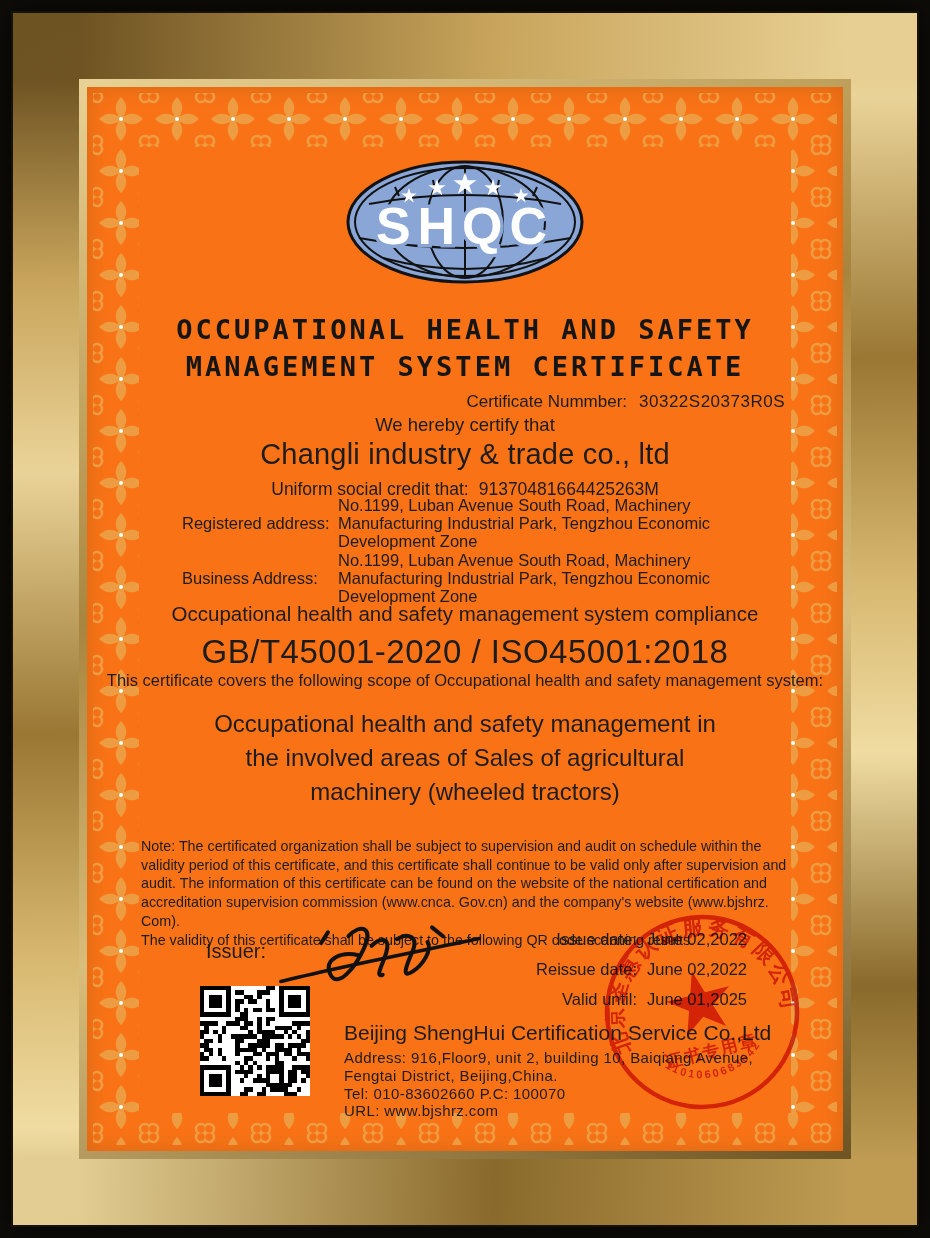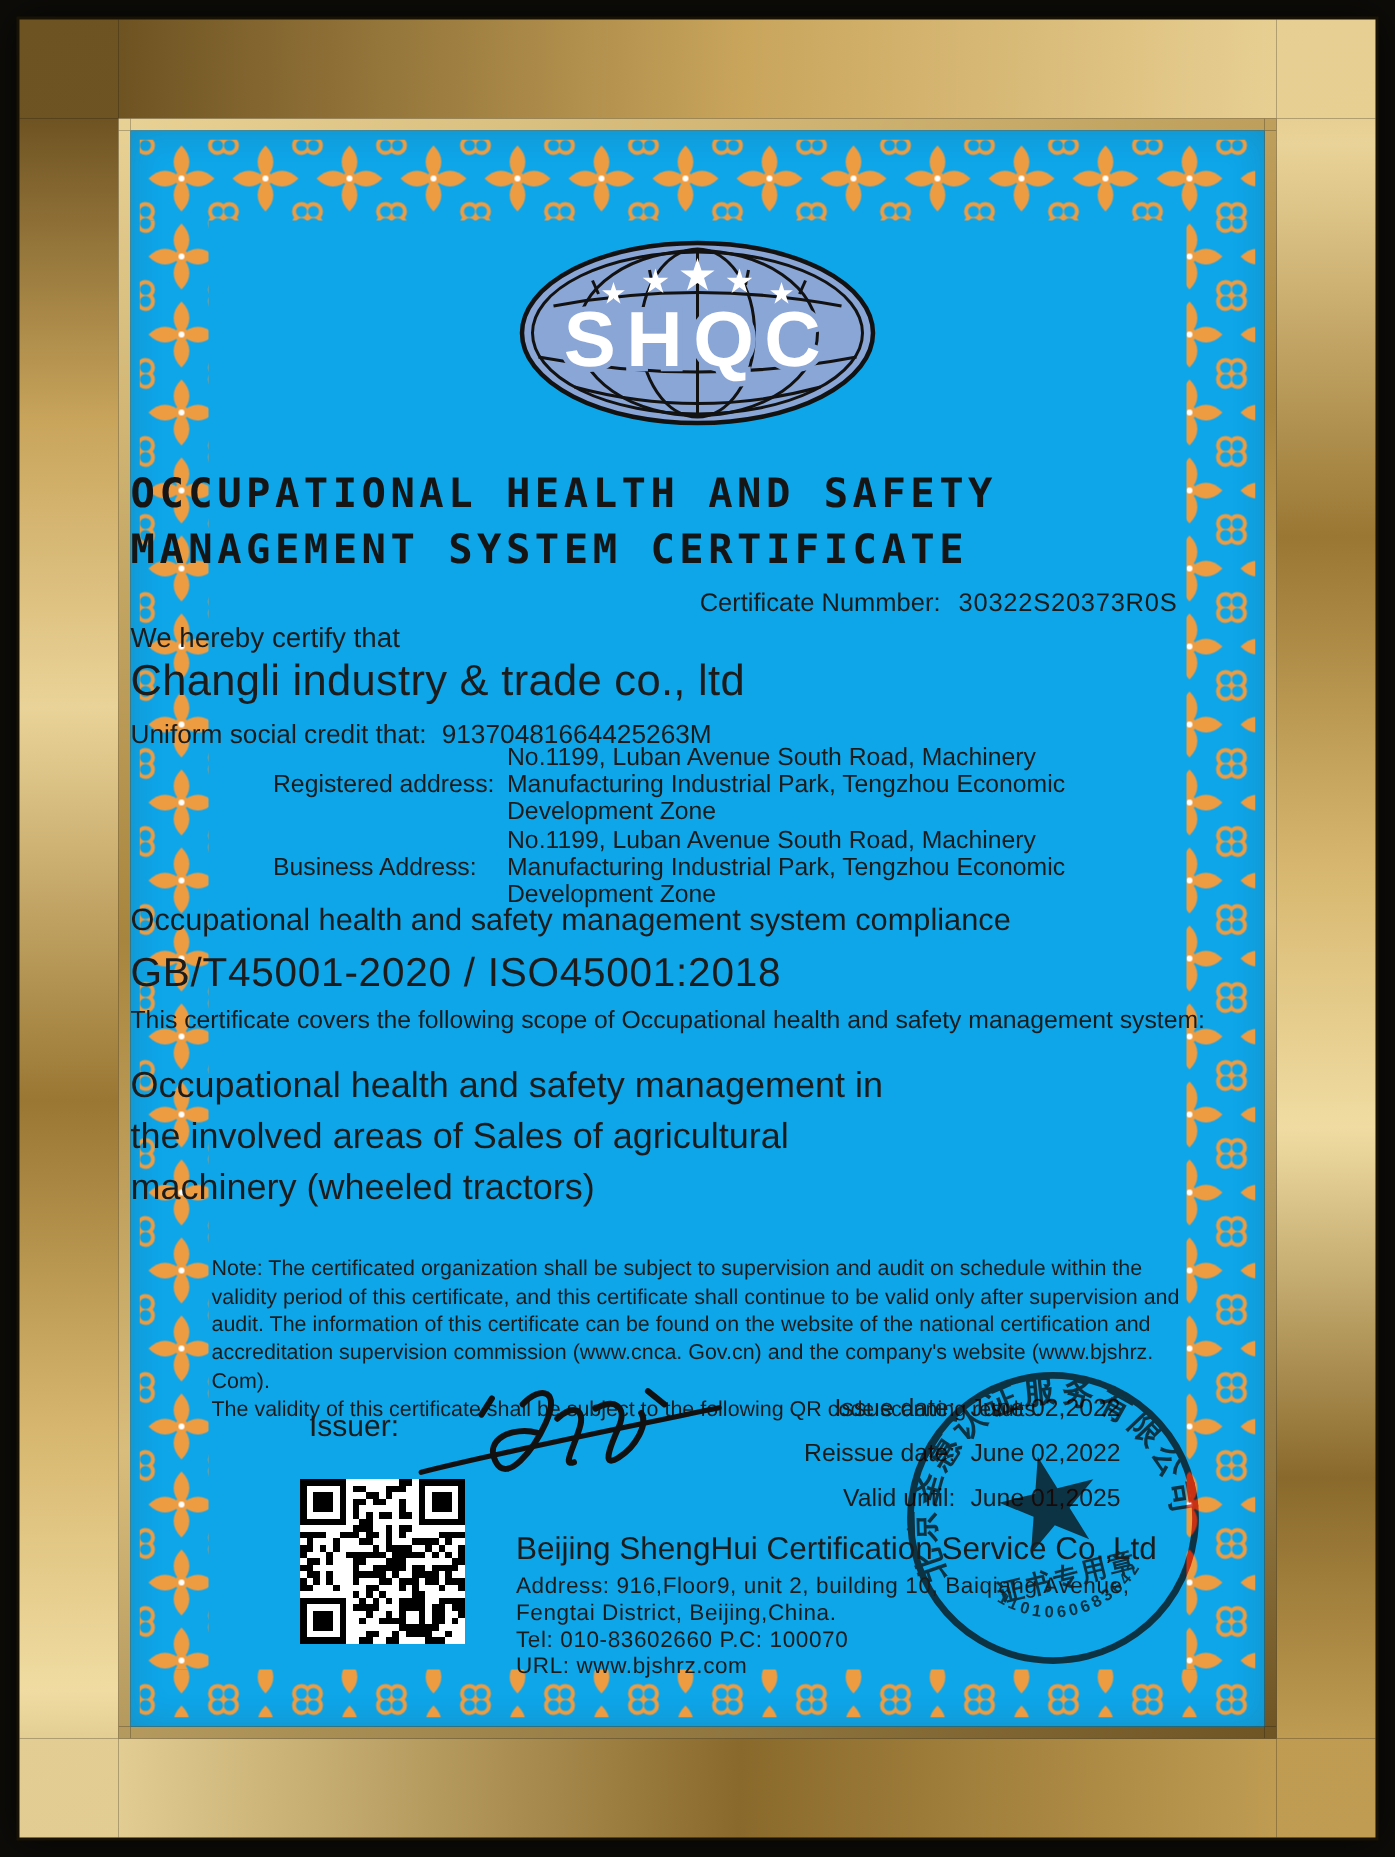--- a/index.html
+++ b/index.html
@@ -13,47 +13,47 @@
     border:66px solid transparent;
     border-image:linear-gradient(155deg,#6e5322 0%,#c9a55c 14%,#ead398 27%,#9a7733 45%,#d7b76f 60%,#f0dca2 72%,#8a6a2c 88%,#bf9c52 100%) 1;
     box-shadow:0 0 0 2px #171204, 0 0 24px rgba(0,0,0,.8);
   }
   .lip {
     position:absolute; inset:0; height:100%;
     border:8px solid transparent;
     border-image:linear-gradient(335deg,#6f5524 0%,#d9bd7c 38%,#a8853e 62%,#e8d194 100%) 1;
   }
   .paper {
-    position:absolute; inset:0; background:#0ea5e9;
+    position:absolute; inset:0; background:#f97316;
     box-shadow:inset 0 0 22px rgba(60,50,20,.18);
   }
   .ornament-border { position:absolute; left:6px; top:6px; }
 
   .content { position:absolute; inset:0; font-size:16px; }
   .abs { position:absolute; }
-  .ctr { left:0; right:0; }
+  .ctr { left:0; right:0; text-align:center; }
 
   .title-line {
     font-family:"DejaVu Sans Mono", monospace; font-weight:bold;
     font-size:27px; letter-spacing:3px; white-space:nowrap; color:#151515;
   }
   .cert-num { font-size:17px; white-space:nowrap; }
   .cert-num .val { margin-left:12px; letter-spacing:.5px; }
   .intro { font-size:18.5px; }
   .company { font-size:29px; letter-spacing:.2px; }
   .credit { font-size:17.5px; }
   .credit .val { margin-left:10px; }
 
   .addr-table { left:54px; right:46px; font-size:16.5px; line-height:18px; }
   .addr-row { display:flex; margin-bottom:1px; }
   .addr-row .lbl { flex:0 0 156px; align-self:center;margin-left:41px; }
   .addr-row .val { flex:1; }
 
   .compliance { font-size:20.5px; }
-  .standard { font-size:27px; letter-spacing:.5px; }
+  .standard { font-size:33px; letter-spacing:.5px; }
   .scope-intro { font-size:16.5px; }
   .scope-body { font-size:24px; line-height:34px; white-space:pre-line; }
 
   .note { left:54px; right:52px; font-size:14.3px; line-height:18.7px; text-align:left; }
 
   .issuer { font-size:20px; }
   .sig { position:absolute; }
   .dates { right:96px; text-align:left; font-size:16.5px; white-space:nowrap; }
   .dates .val { margin-left:10px; }
 

